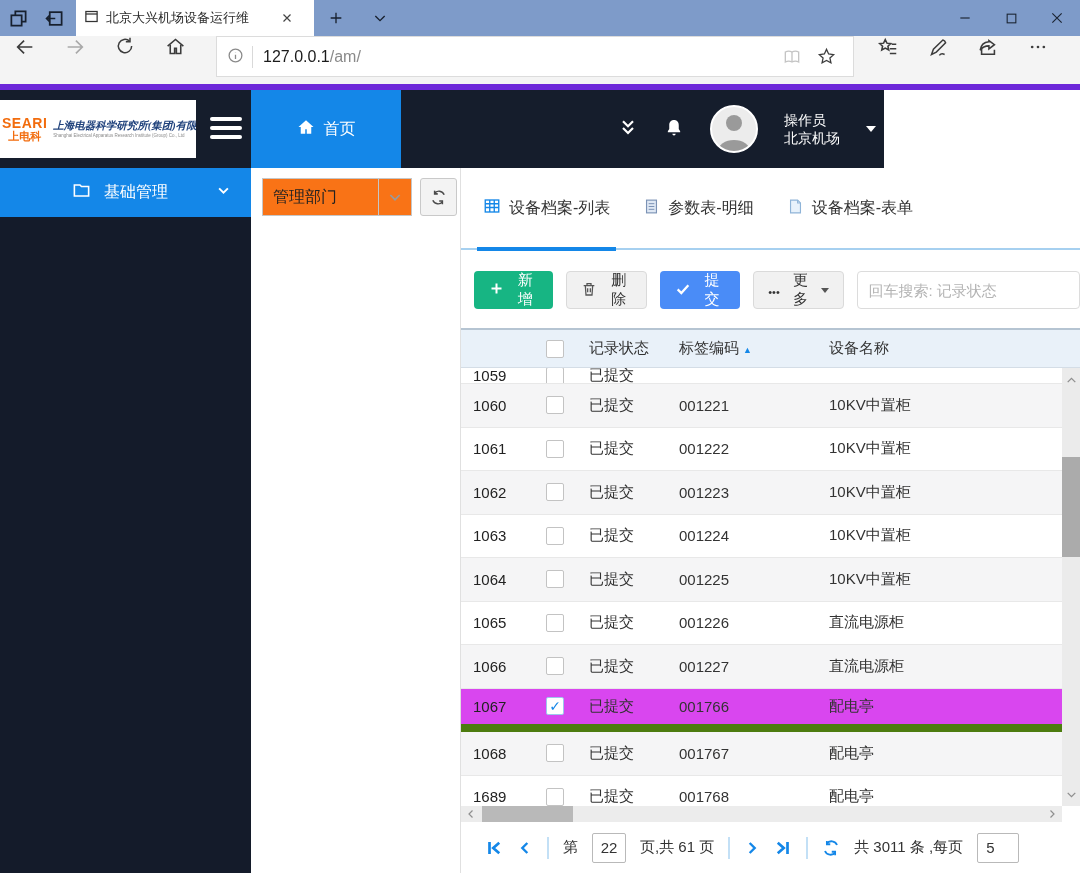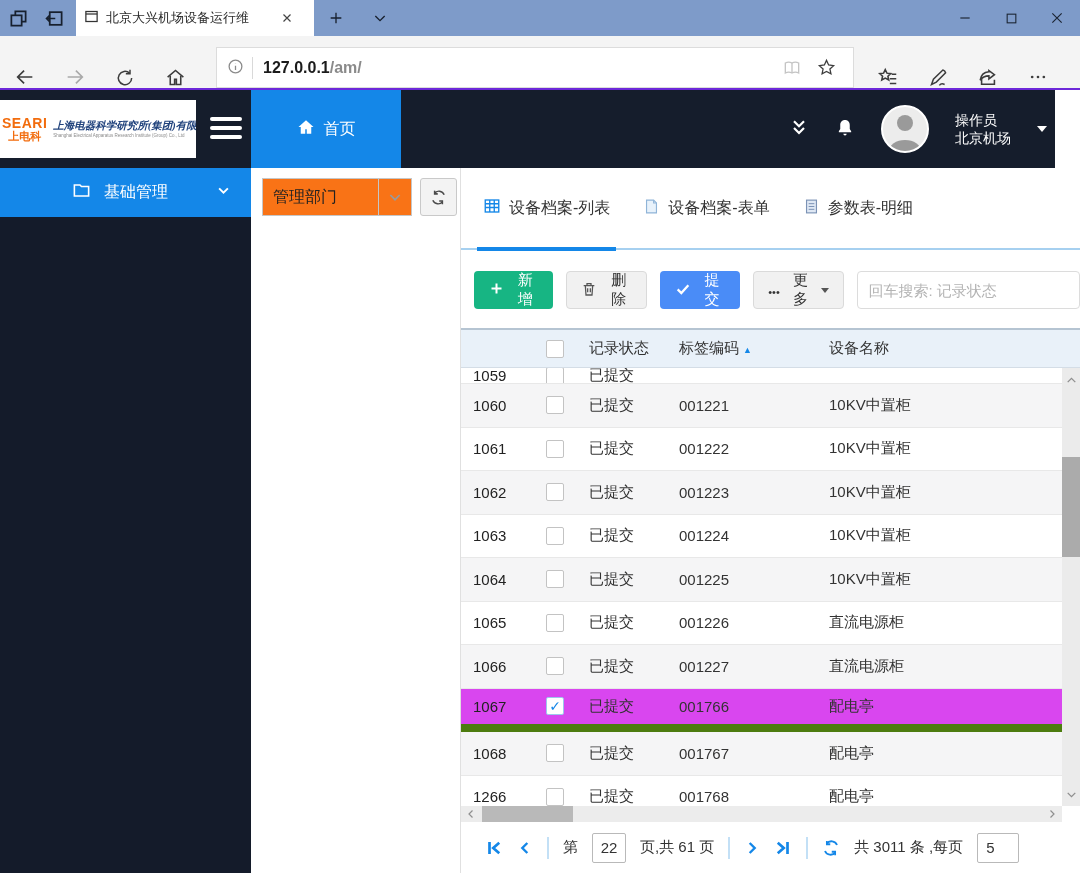--- a/index.html
+++ b/index.html
@@ -12,33 +12,33 @@
   .tb-btn { width:36px; display:flex; align-items:center; justify-content:center; color:#17202e; }
   .btab { width:238px; margin-left:4px; background:#ffffff; display:flex; align-items:center; padding:0 8px; gap:7px; }
   .btab-title { font-size:13px; color:#2b2b2b; white-space:nowrap; overflow:hidden; width:168px; }
   .btab-close { color:#444; display:flex; align-items:center; }
   .newtab { width:44px; display:flex; align-items:center; justify-content:center; color:#17202e; }
   .tablist { width:44px; display:flex; align-items:center; justify-content:center; color:#17202e; }
   .win-controls { margin-left:auto; display:flex; }
   .win-btn { width:46px; display:flex; align-items:center; justify-content:center; color:#1c2533; }
 
   
-  .browserbar { position:absolute; top:36px; left:0; width:1080px; height:54px; background:#f4f4f4; border-bottom:2px solid #6d28d9; display:flex; align-items:flex-end;font-weight:bold; }
+  .browserbar { position:absolute; top:36px; left:0; width:1080px; height:54px; background:#f4f4f4; border-bottom:6px solid #6d28d9; display:flex; align-items:flex-start; }
   .nav-ico { width:50px; display:flex; align-items:center; justify-content:center; color:#3c3c3c; }
   .nav-ico.disabled { color:#a9a9a9; }
   .addressbar { width:638px; height:41px; margin-left:16px; background:#fff; border:1px solid #dcdcdc; display:flex; align-items:center; padding:0 10px; }
   .addr-sep { width:1px; height:22px; background:#d9d9d9; margin:0 10px 0 8px; }
   .url { font-size:16px; color:#1b1b1b; white-space:nowrap; flex:1; }
   .url .path { color:#8a8a8a; }
   .addr-ico { width:34px; display:flex; align-items:center; justify-content:center; }
   .right-icos { display:flex; align-items:center; margin-left:16px; gap:14px; }
   .right-icos .nav-ico { width:36px; }
 
   
-  .appheader { position:absolute; top:90px; left:0; width:1055px; height:78px; background:#151d2c; display:flex; align-items:stretch; }
+  .appheader { position:absolute; top:90px; left:0; width:884px; height:78px; background:#151d2c; display:flex; align-items:stretch; }
   .logo-box { position:absolute; left:0; top:10px; width:196px; height:58px; background:#fff; display:flex; align-items:center; padding:4px 6px 4px 2px; gap:6px; overflow:hidden; }
   .logo-left { display:flex; flex-direction:column; align-items:center; line-height:1.05; flex:0 0 auto; }
   .logo-seari { color:#f26c0d; font-weight:bold; font-size:14px; letter-spacing:0.5px; }
   .logo-sub { color:#f26c0d; font-size:11px; font-weight:bold; font-family:"Liberation Serif",serif; }
   .logo-right { display:flex; flex-direction:column; line-height:1.2; }
   .logo-cn { font-family:"Liberation Serif",serif; font-weight:bold; font-style:italic; font-size:10.5px; color:#20427c; white-space:nowrap; }
   .logo-en { font-size:4.5px; color:#8b8b8b; white-space:nowrap; }
   .hamburger { position:absolute; left:210px; top:24px; width:32px; height:28px; display:flex; flex-direction:column; justify-content:space-between; padding:3px 0; cursor:pointer; }
   .hamburger span { display:block; height:4px; background:#fff; border-radius:2px; }
   .nav-home { position:absolute; left:251px; top:0; width:150px; height:78px; background:#1487e8; color:#fff; display:flex; align-items:center; justify-content:center; gap:9px; font-size:16px; }
@@ -342,35 +342,35 @@
         <span>
           <svg width="18" height="18" viewBox="0 0 24 24" fill="none" stroke="#1487e8" stroke-width="1.8">
               <rect x="3" y="4" width="18" height="16"></rect>
               <path d="M3 9h18M3 14h18M9 4v16M15 4v16"></path>
             </svg>
         </span>
         <span>设备档案-列表</span>
       </div>
       <div class="ctab">
         <span>
+          <svg width="17" height="17" viewBox="0 0 24 24" fill="#dfe8f4" stroke="#7b92b5" stroke-width="1.6">
+              <rect x="5" y="3" width="14" height="18"></rect>
+              <path d="M8 8h8M8 12h8M8 16h8" stroke-width="1.4"></path>
+            </svg>
+        </span>
+        <span>参数表-明细</span>
+      </div>
+      <div class="ctab">
+        <span>
           <svg width="17" height="17" viewBox="0 0 24 24" fill="#e8f2fb" stroke="#8fb4d8" stroke-width="1.6">
               <path d="M5 3h10l4 4v14H5z"></path>
               <path d="M15 3v4h4" fill="none"></path>
             </svg>
         </span>
         <span>设备档案-表单</span>
-      </div>
-      <div class="ctab">
-        <span>
-          <svg width="17" height="17" viewBox="0 0 24 24" fill="#dfe8f4" stroke="#7b92b5" stroke-width="1.6">
-              <rect x="5" y="3" width="14" height="18"></rect>
-              <path d="M8 8h8M8 12h8M8 16h8" stroke-width="1.4"></path>
-            </svg>
-        </span>
-        <span>参数表-明细</span>
       </div>
     </div>
 
     <div class="gridtoolbar">
       <button class="btn btn-green">
         <span>
           <svg width="15" height="15" viewBox="0 0 24 24" stroke="#fff" stroke-width="3.2">
               <path d="M12 4v16M4 12h16"></path>
             </svg>
         </span>
@@ -518,21 +518,21 @@
           <div class="c-check">
               <span class="checkbox"></span>
             </div>
           <div class="c-status">已提交</div>
           <div class="c-code">001767</div>
           <div class="c-name">配电亭</div>
         </div>
       </div>
         <div class="trow partial-bottom">
         <div class="rowgrid">
-          <div class="c-num">1266</div>
+          <div class="c-num">1689</div>
           <div class="c-check">
               <span class="checkbox"></span>
             </div>
           <div class="c-status">已提交</div>
           <div class="c-code">001768</div>
           <div class="c-name">配电亭</div>
         </div>
       </div>
       </div>
 

